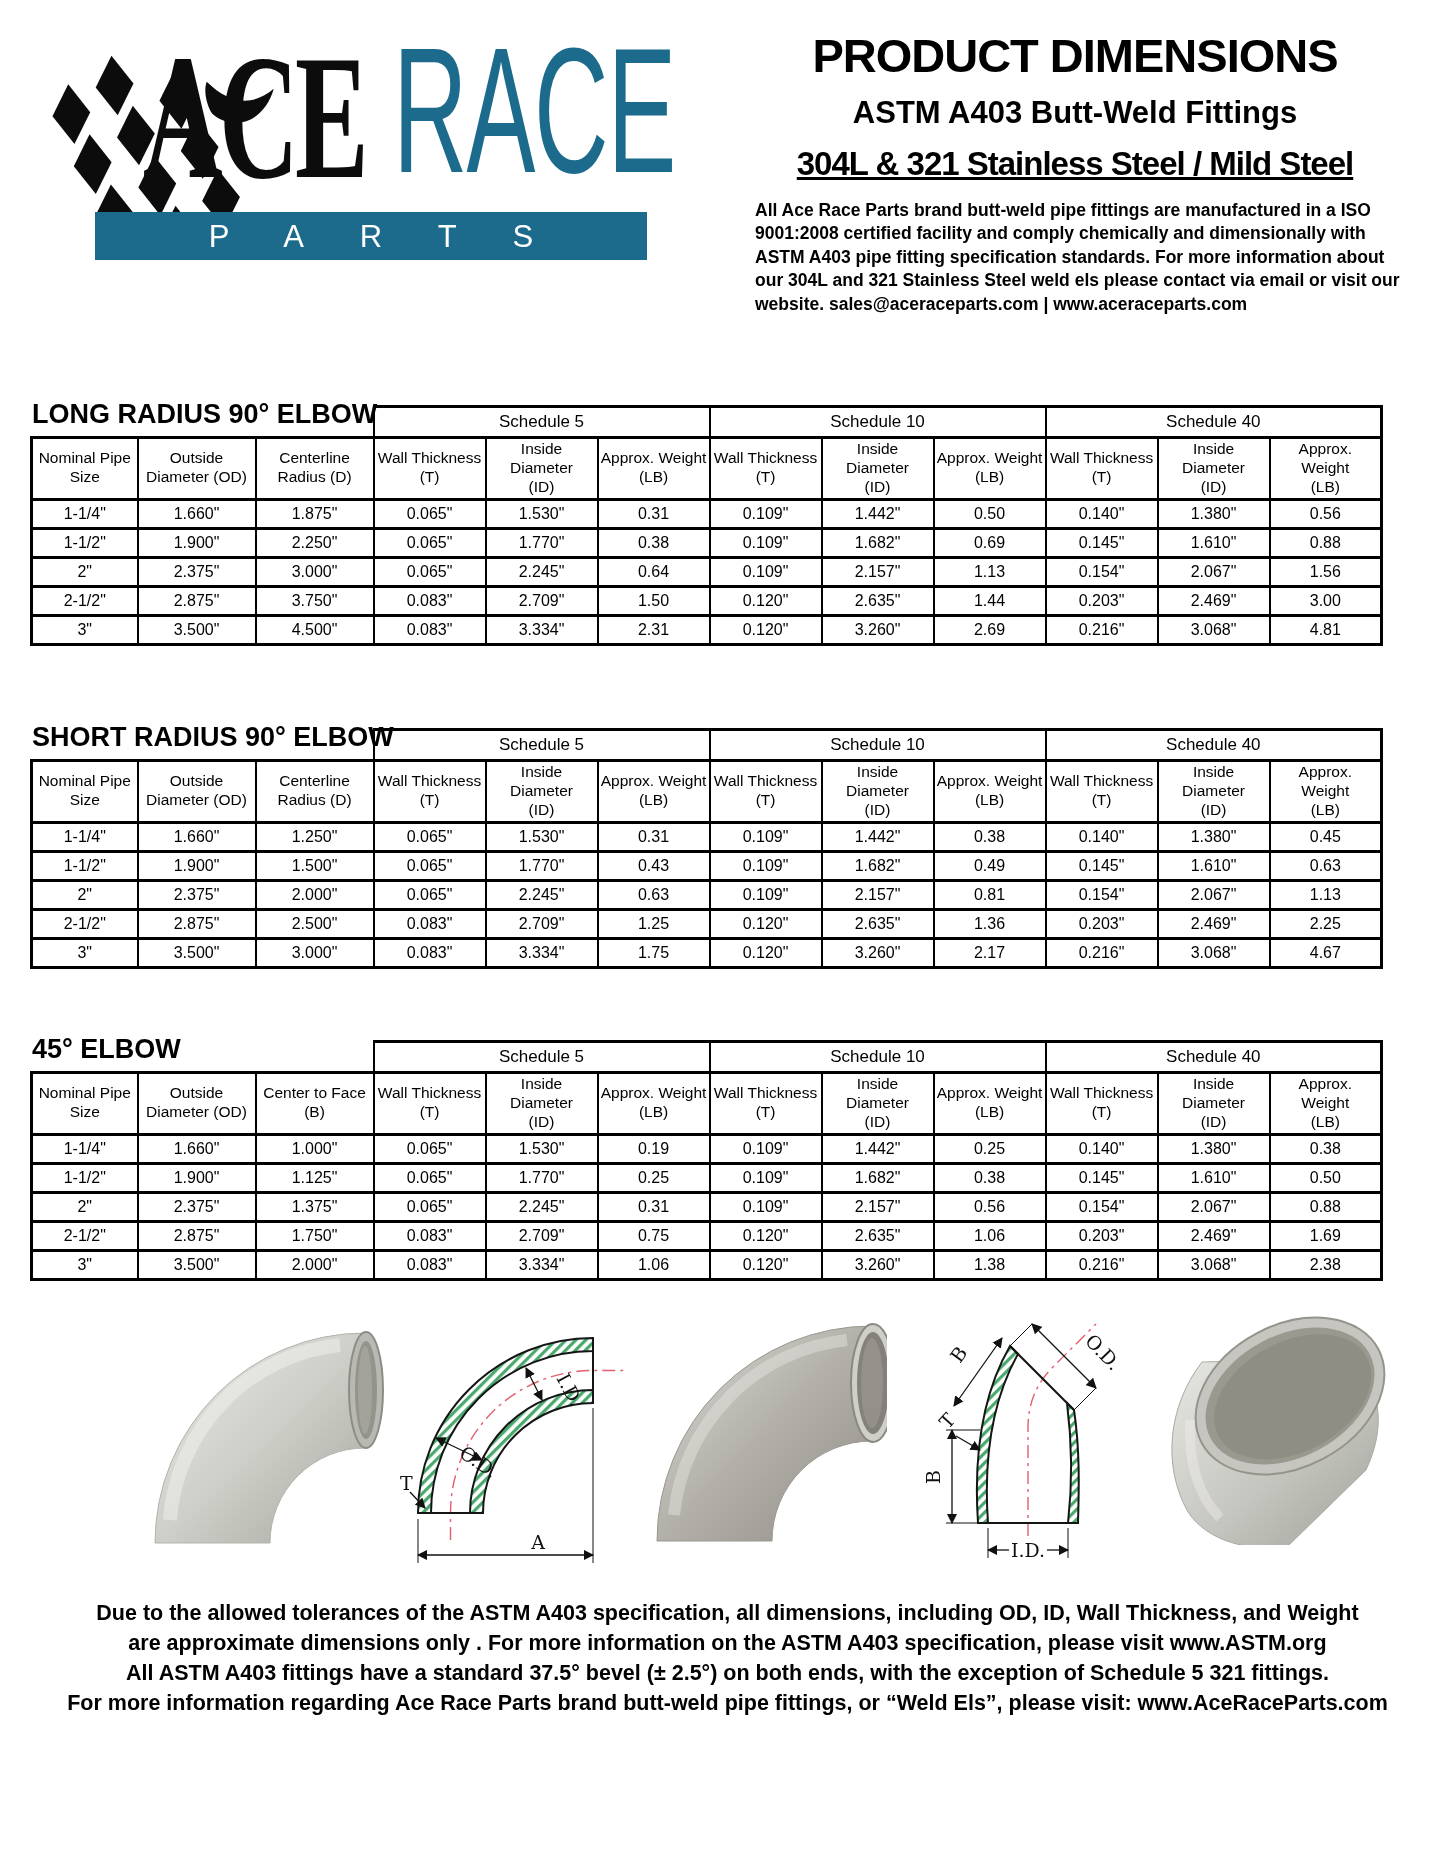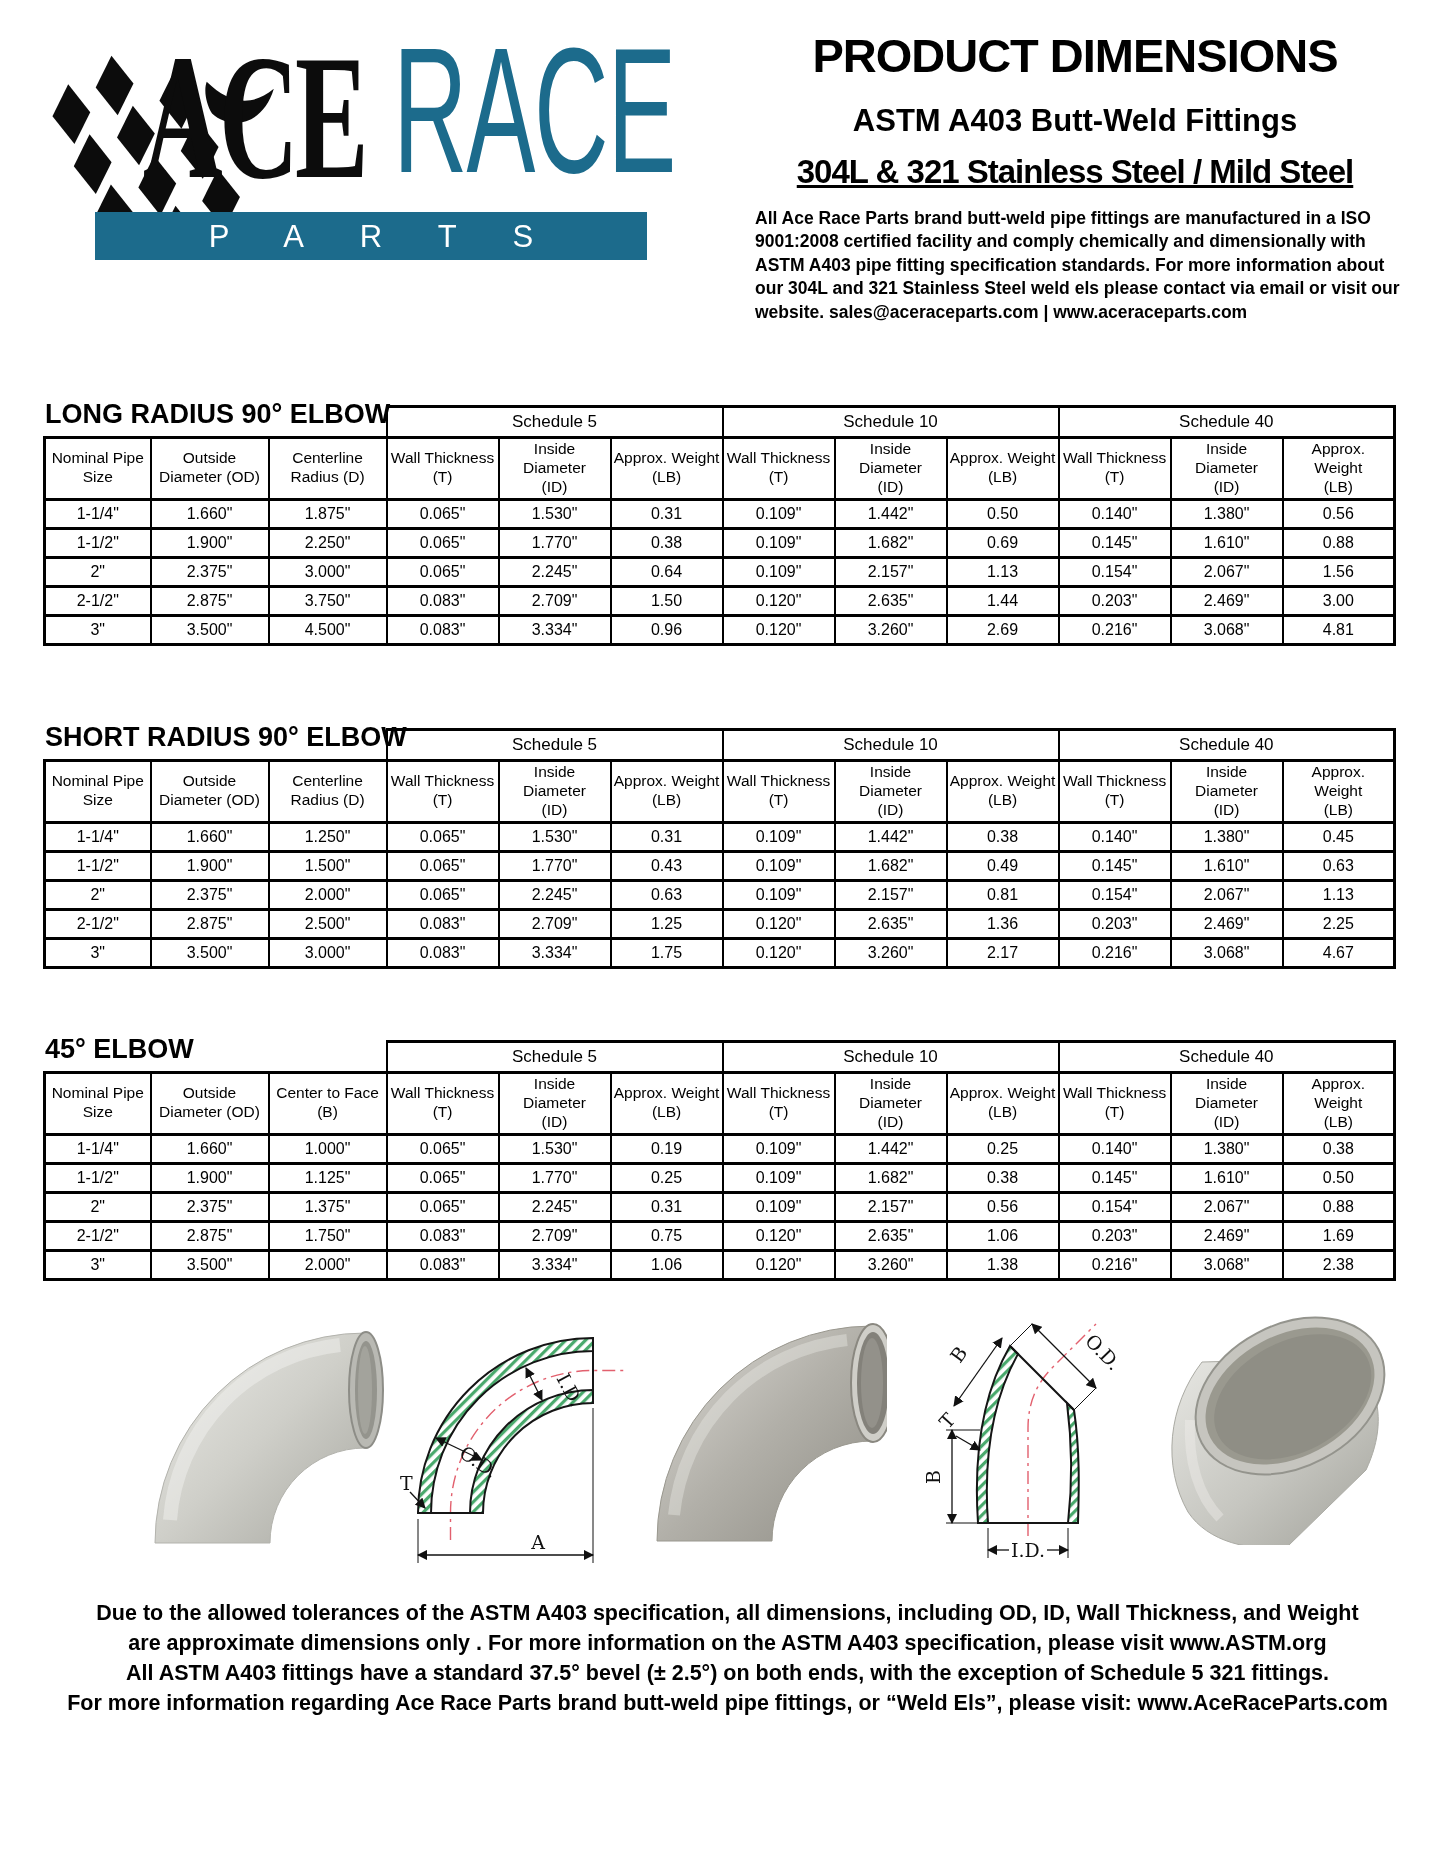--- a/index.html
+++ b/index.html
@@ -23,25 +23,25 @@
   }
   .parts-banner{
     position:absolute;left:50px;top:190px;width:552px;height:48px;background:#1c6b8c;
     display:flex;align-items:center;justify-content:center;
   }
   .parts-banner span{
     color:#fff;font-size:31px;font-weight:normal;letter-spacing:56px;margin-right:-56px;line-height:1;
   }
   .header-right{margin-left:100px;width:660px;}
   .hr-title{font-size:47px;font-weight:bold;text-align:center;margin-top:6px;letter-spacing:-1px;}
-  .hr-sub1{font-size:31px;font-weight:bold;text-align:center;margin-top:20px;}
+  .hr-sub1{font-size:31px;font-weight:bold;text-align:center;margin-top:12px;}
   .hr-sub2{font-size:33px;font-weight:bold;text-align:center;margin-top:14px;letter-spacing:-1px;text-decoration:underline;}
   .hr-desc{font-size:17.5px;font-weight:bold;margin:16px 0 0 10px;line-height:1.34;width:645px;text-align:left;}
   
-  .table-block{position:absolute;left:43px;width:1352px;border-radius:31px;}
+  .table-block{position:absolute;left:30px;width:1352px;border-radius:31px;}
   .tbl-title{position:absolute;left:2px;top:-6px;font-size:27px;font-weight:bold;letter-spacing:0;white-space:nowrap;}
   table.spec{border-collapse:collapse;table-layout:fixed;width:1350px;}
   table.spec td{
     border:2px solid #000;border-top-width:3px;border-bottom-width:3px;
     text-align:center;vertical-align:middle;font-size:16px;line-height:1.22;
     padding:1px 2px;white-space:pre-line;overflow:hidden;
   }
   table.spec td:first-child{border-left-width:3px;margin-left:32px;}
   table.spec td:last-child{border-right-width:3px;}
   table.spec tr.band td{height:26px;font-size:17px;}
@@ -193,21 +193,21 @@
           <td>0.203"</td>
           <td>2.469"</td>
           <td>3.00</td>
         </tr>
         <tr class="data">
           <td>3"</td>
           <td>3.500"</td>
           <td>4.500"</td>
           <td>0.083"</td>
           <td>3.334"</td>
-          <td>0.96</td>
+          <td>2.31</td>
           <td>0.120"</td>
           <td>3.260"</td>
           <td>2.69</td>
           <td>0.216"</td>
           <td>3.068"</td>
           <td>4.81</td>
         </tr>
       </tbody>
     </table>
 </div>

